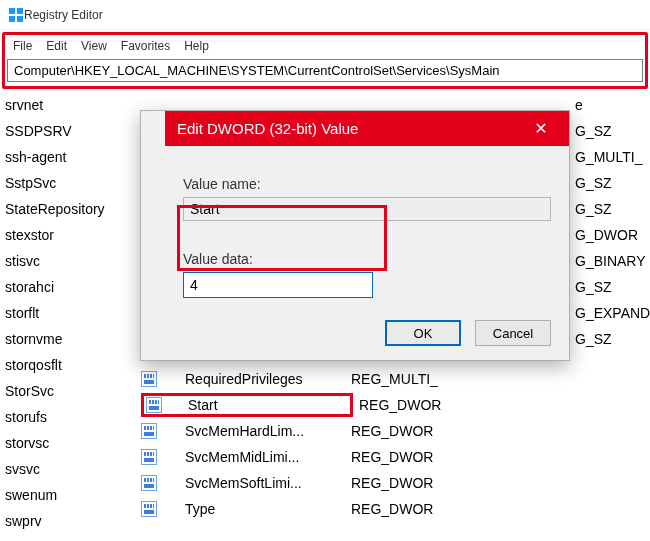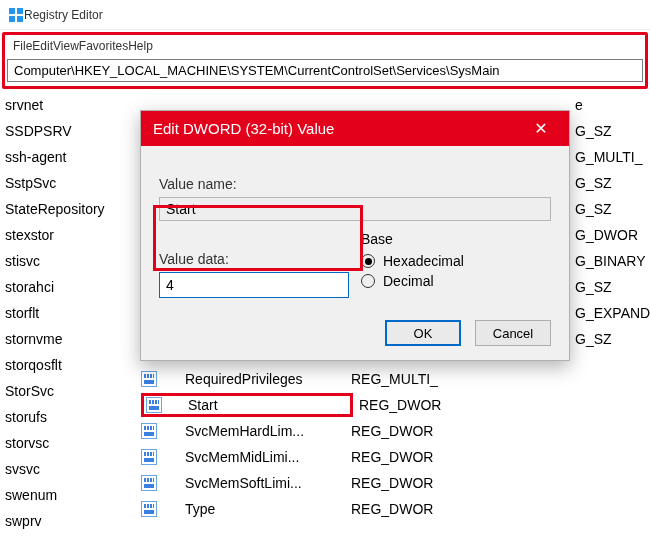--- a/index.html
+++ b/index.html
@@ -5,36 +5,36 @@
 * { box-sizing: border-box; margin: 0; padding: 0; font-family: "Segoe UI", Tahoma, sans-serif; }
 body { width: 650px; height: 541px; background: #fff; overflow: hidden; position: relative; font-size: 13px; color: #000; }
 
 
 .titlebar { height: 30px; display: flex; align-items: center; padding: 0 8px; border-bottom: 1px solid #eee; }
 .app-icon svg { width: 16px; height: 16px; display: block; }
 .app-title { font-size: 12px; color: #333; }
 
 
 .top-highlight { border: 3px solid #e2001a; border-radius: 2px; margin: 2px; }
-.menubar { display: flex; padding: 4px 8px; font-size: 12px; color: #333; }
+.menubar { display: flex; gap: 14px; padding: 4px 8px; font-size: 12px; color: #333; }
 .menubar span { cursor: default; }
 .addressbar { margin: 2px 2px 4px 2px; border: 1px solid #7a7a7a; background: #fff; padding: 3px 6px; font-size: 13px; }
 
 
 .content { position: absolute; top: 88px; left: 0; right: 0; bottom: 0; display: flex; }
 .left-col { width: 135px; padding: 4px 3px 4px 5px; font-size: 14px; line-height: 26px; }
 .left-col div { white-space: nowrap; }
 .right-col { flex: 1; padding-top: 278px; font-size: 14px; }
 .row { display: flex; align-items: center; gap: 6px; height: 26px; padding-left: 6px; }
 .row .name { width: 160px; overflow: hidden; text-overflow: ellipsis; white-space: nowrap; margin-left: 22px; }
 .row .type { flex: 1; white-space: nowrap; }
 .row.start-hi .name-wrap { border: 3px solid #e2001a; padding: 0 2px; display: inline-flex; align-items: center; gap: 4px; height: 24px; }
 
 
-.dialog { position: absolute; top: 110px; left: 140px; width: 430px; background: #f0f0f0; box-shadow: 0 6px 18px rgba(0,0,0,.3); border: 1px solid #b0b0b0; }
+.dialog { position: absolute; top: 110px; left: 140px; width: 430px; background: #f0f0f0; box-shadow: 0 6px 18px rgba(0,0,0,.3); border: 1px solid #b0b0b0; padding-left: 24px; }
 .dlg-title { background: #e2001a; color: #fff; display: flex; align-items: center; justify-content: space-between; padding: 8px 12px; font-size: 15px; }
 .dlg-close { width: 32px; text-align: center; font-size: 16px; }
 .dlg-body { padding: 10px 18px 14px; }
 .lbl { font-size: 14px; color: #333; margin: 20px 0 5px; }
 .ro-field { border: 1px solid #b6b6b6; background: #eeeeee; padding: 3px 6px; font-size: 14px; width: 100%; }
 .vd-wrap { display: flex; gap: 12px; margin-top: 10px; position: relative; }
 .vd-left { flex: 0 0 190px; }
 .vd-input { border: 1px solid #0068c6; padding: 4px 6px; font-size: 14px; width: 190px; background:#fff; }
 .vd-hi { position: absolute; left: -6px; top: -26px; width: 210px; height: 66px; border: 3px solid #e2001a; pointer-events: none; }
 .base { flex: 1; }
@@ -155,33 +155,20 @@
   <div class="dlg-body">
     <div class="lbl">Value name:</div>
     <div class="ro-field">Start</div>
 
     <div class="vd-wrap">
       <div class="vd-left">
         <div class="lbl">Value data:</div>
         <input class="vd-input" value="4" style="">
         <div class="vd-hi"></div>
       </div>
-      <div class="base">
-        <div class="base-title">Base</div>
-        <div class="radio">
-          <span class="r">
-              <span class="dot"></span>
-            </span>
-          <span>Hexadecimal</span>
-        </div>
-        <div class="radio">
-          <span class="r"></span>
-          <span>Decimal</span>
-        </div>
-      </div>
     </div>
 
     <div class="btn-row">
       <div class="btn ok">OK</div>
       <div class="btn">Cancel</div>
     </div>
   </div>
 </div>
 
 </body></html>

